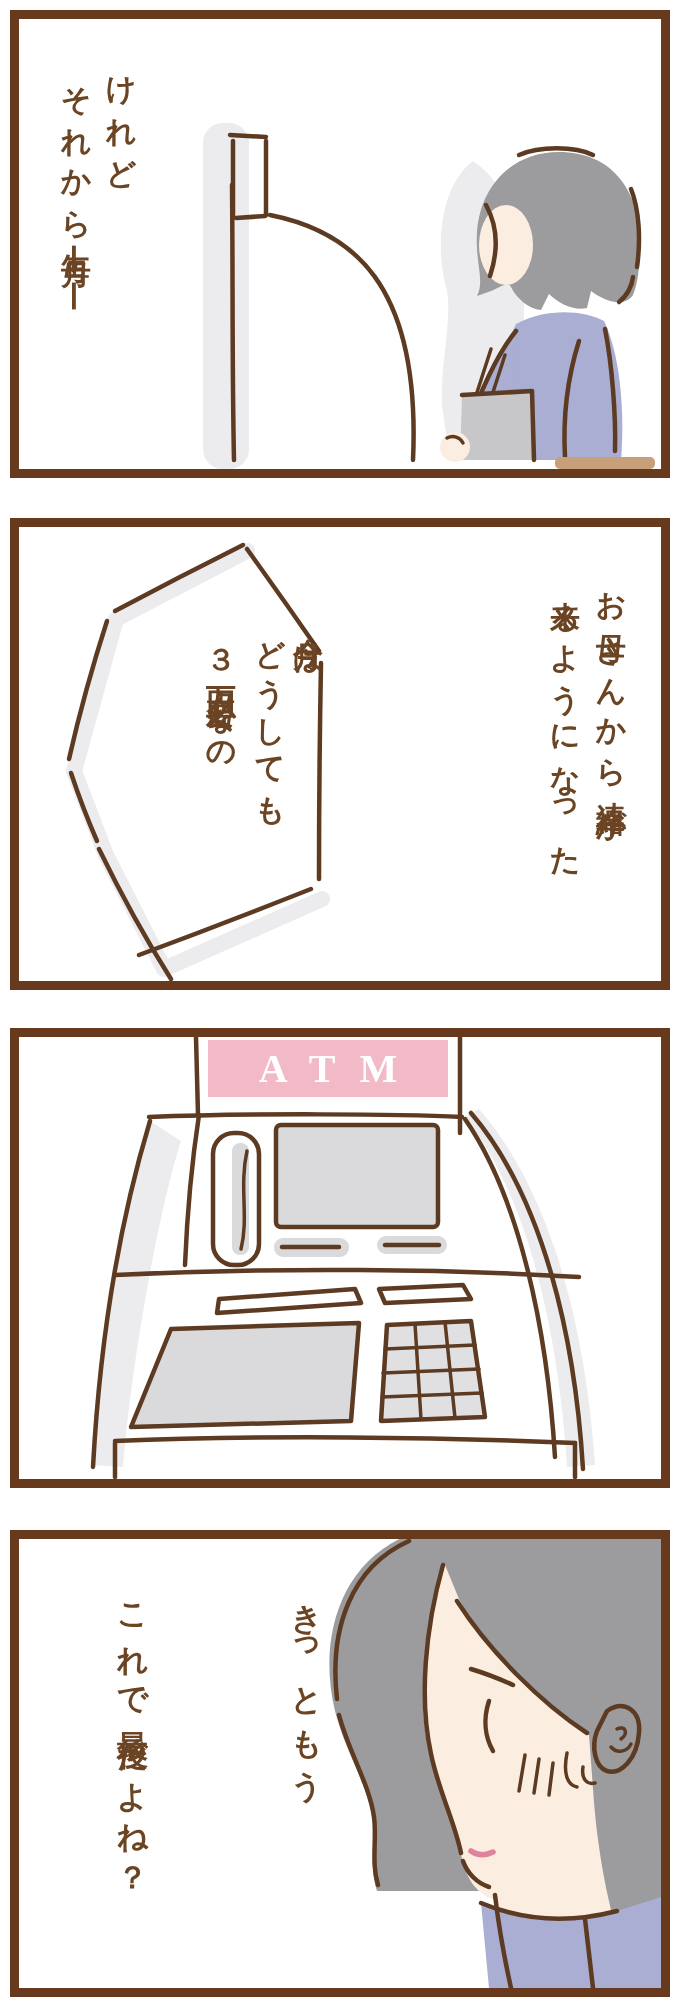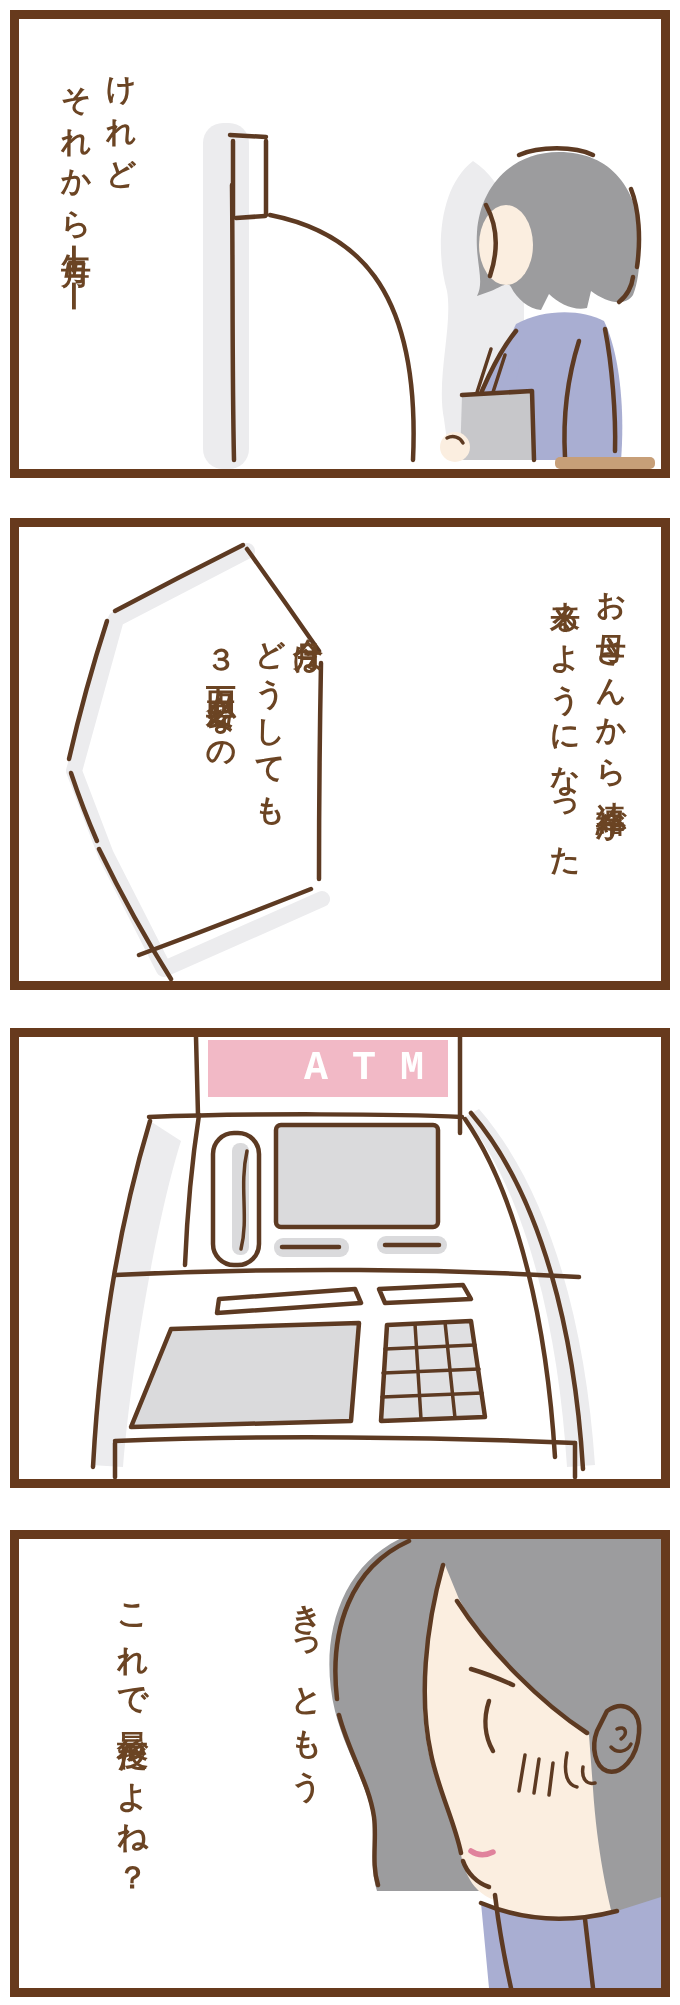--- a/index.html
+++ b/index.html
@@ -23,21 +23,21 @@
   .f-hair{fill:var(--hair-gray);stroke:none;}
   .f-skin{fill:var(--skin);stroke:none;}
   .f-shirt{fill:var(--shirt-lavender);stroke:none;}
   .f-gray{fill:var(--machine-gray);stroke:none;}
   .f-shadow{fill:var(--shadow-gray);stroke:none;}
   .f-bag{fill:var(--bag-gray);stroke:none;}
   .f-tan{fill:var(--skirt-tan);stroke:none;}
   .f-pink{fill:var(--sign-pink);stroke:none;}
   .mouth{fill:none;stroke:var(--mouth-pink);stroke-width:5.5;stroke-linecap:round;}
   #atm-sign-text{position:absolute;color:var(--sign-text);font-weight:bold;
-         text-align:right;font-family:Liberation Mono, monospace;}
+         text-align:center;font-family:Liberation Serif, serif;}
 </style>
 </head>
 <body>
 
 <div id="page">
 
   <div class="panel" style="top:10px;height:468px;">
     <svg width="642" height="450" viewBox="0 0 642 450">
       <g>
         <rect x="184" y="104" width="46" height="346" rx="20" class="f-shadow"></rect>

